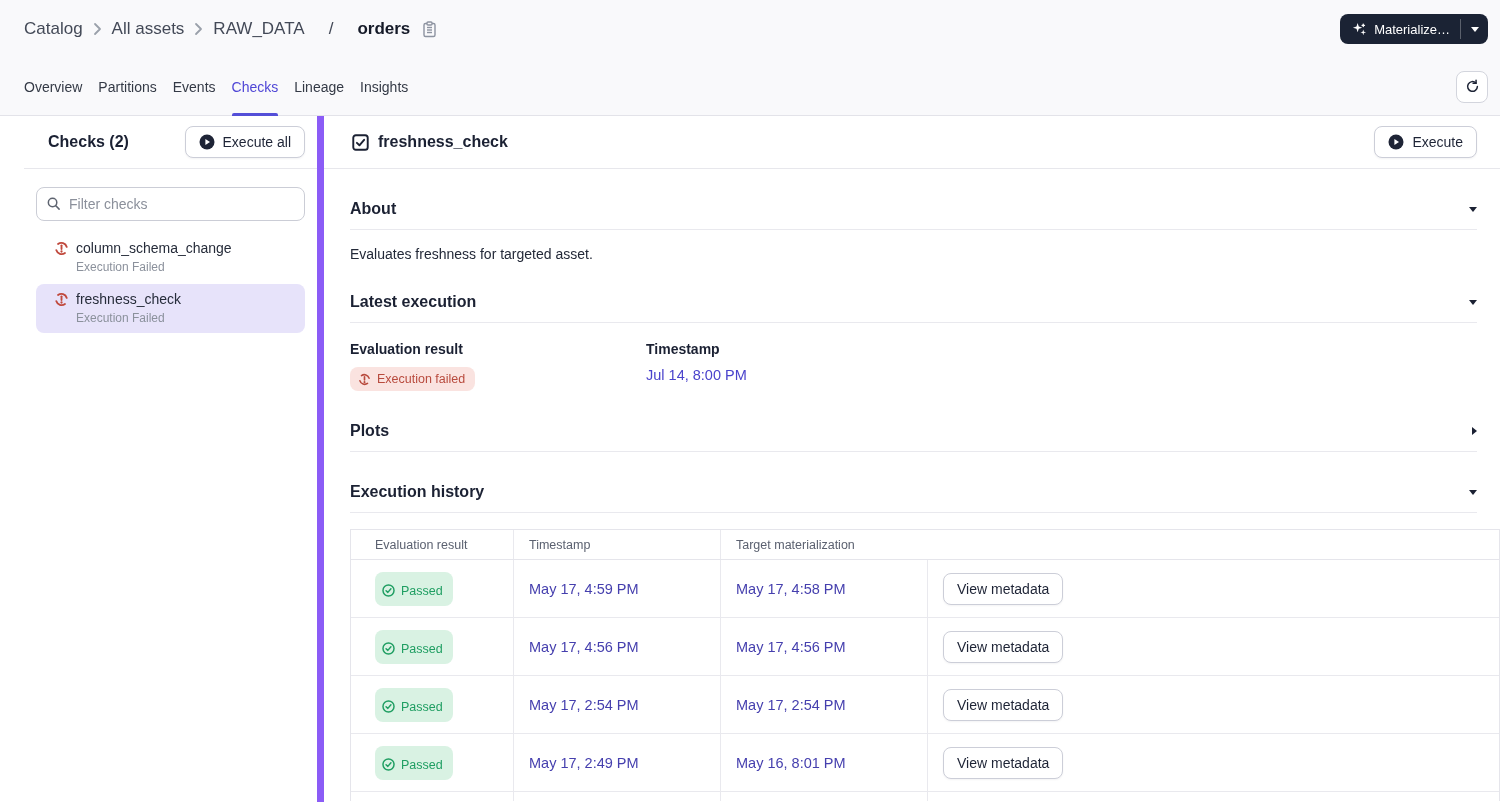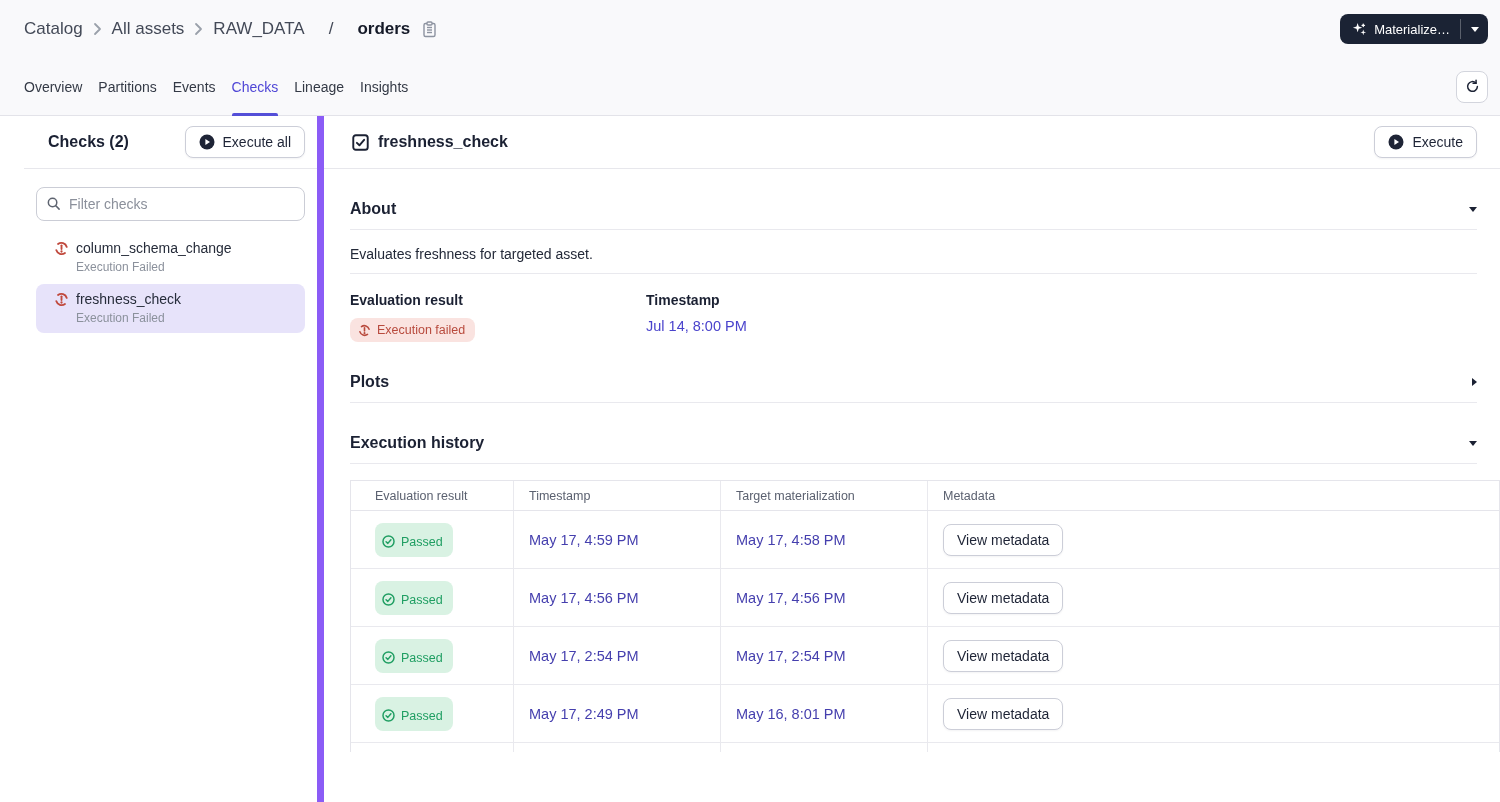--- a/index.html
+++ b/index.html
@@ -251,20 +251,24 @@
 
       <div class="main-scroll">
 
         <div class="section-header">
           <span class="section-heading">About</span>
           <span class="caret-down"></span>
         </div>
         <hr class="section-divider">
         <p class="about-text">Evaluates freshness for targeted asset.</p>
 
+        <div class="section-header">
+          <span class="section-heading">Latest execution</span>
+          <span class="caret-down"></span>
+        </div>
         <hr class="section-divider">
         <div class="latest-grid">
           <div>
             <div class="field-label">Evaluation result</div>
             <div class="field-value">
               <span class="badge-failed">
                 <span class="sync-error-icon">
                   <svg width="13" height="13" viewBox="0 0 16 16" fill="none" stroke="#b84a3d" stroke-width="2">
                     <path d="M13.6 6.3 A6 6 0 0 0 4.3 3.2" stroke-linecap="round"></path>
                     <path d="M2.4 9.7 A6 6 0 0 0 11.7 12.8" stroke-linecap="round"></path>
@@ -294,21 +298,20 @@
           <span class="section-heading">Execution history</span>
           <span class="caret-down"></span>
         </div>
         <hr class="section-divider">
 
         <div class="history-table">
           <div class="t-row head">
             <div class="t-cell c1">Evaluation result</div>
             <div class="t-cell c2">Timestamp</div>
             <div class="t-cell c3">Target materialization</div>
-            <div class="t-cell c4">Metadata</div>
           </div>
 
           <div class="t-row body">
             <div class="t-cell c1">
               <span class="badge-passed">
                 <span style="display:inline-flex;">
                     <svg width="13" height="13" viewBox="0 0 16 16" fill="none" stroke="#1f9e62" stroke-width="1.8">
                       <circle cx="8" cy="8" r="6.8"></circle>
                       <path d="M5 8.2 L7.2 10.3 L11 5.8" stroke-linecap="round" stroke-linejoin="round"></path>
                     </svg>

